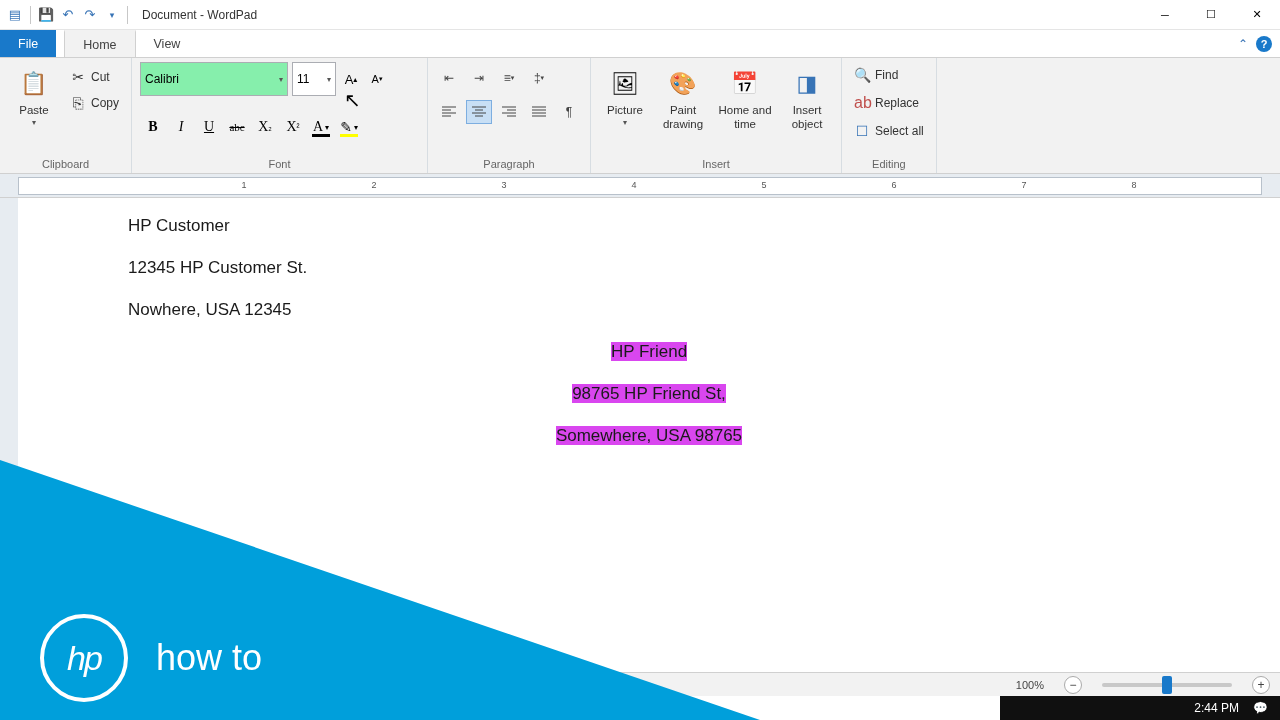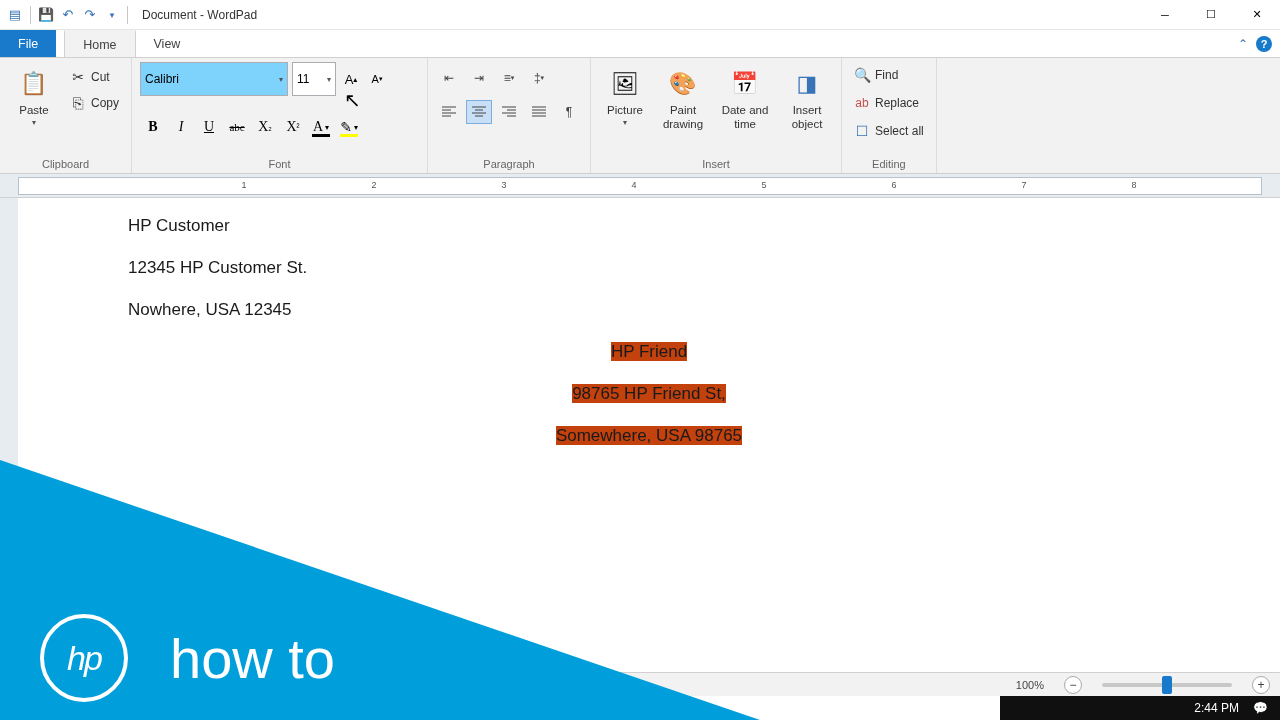--- a/index.html
+++ b/index.html
@@ -28,21 +28,21 @@
 .group { display: flex; flex-direction: column; border-right: 1px solid #d7dde2; padding: 4px 8px 2px; }
 .group-body { flex: 1; display: flex; align-items: flex-start; gap: 6px; }
 .group-label { font-size: 11px; color: #666; text-align: center; padding: 3px 0 1px; }
 .big-btn { display: flex; flex-direction: column; align-items: center; justify-content: flex-start; width: 52px; cursor: pointer; padding: 2px 0; }
 .big-btn .icn { width: 32px; height: 32px; display: flex; align-items: center; justify-content: center; font-size: 22px; margin-top: 4px; }
 .big-btn .lbl { font-size: 11.5px; color: #333; text-align: center; line-height: 1.2; margin-top: 4px; }
 .small-row { display: flex; flex-direction: column; gap: 4px; justify-content: center; padding-top: 4px; }
 .small-btn { display: flex; align-items: center; gap: 5px; font-size: 12px; color: #333; cursor: pointer; padding: 2px 4px; height: 22px; }
 .small-btn .sicn { width: 16px; font-size: 14px; text-align: center; }
 .font-row1 { display: flex; gap: 4px; align-items: center; }
-.font-name { width: 148px; height: 14px; border: 1px solid #abadb3; background: #7dd3fc; font-size: 12px; padding: 16px 4px; display: flex; align-items: center; justify-content: space-between; }
+.font-name { width: 148px; height: 14px; border: 1px solid #abadb3; background: #86efac; font-size: 12px; padding: 16px 4px; display: flex; align-items: center; justify-content: space-between; }
 .font-size { width: 44px; height: 22px; border: 1px solid #abadb3; background: #fff; font-size: 12px; padding: 16px 4px; display: flex; align-items: center; justify-content: space-between; }
 .dd-arrow { font-size: 8px; color: #555; }
 .font-grow, .font-shrink { width: 22px; height: 22px; display: flex; align-items: center; justify-content: center; cursor: pointer; font-size: 13px; }
 .font-row2 { display: flex; gap: 2px; margin-top: 12px; align-items: center; }
 .fbtn { width: 26px; height: 26px; display: flex; align-items: center; justify-content: center; cursor: pointer; font-size: 14px; font-family: "Times New Roman", serif; }
 .fbtn.bold { font-weight: bold; }
 .fbtn.italic { font-style: italic; }
 .fbtn.under { text-decoration: underline; }
 .fbtn.strike { text-decoration: line-through; font-size: 11px; font-family: Liberation Serif, serif; }
 .fbtn .sub { font-size: 9px; }
@@ -56,38 +56,38 @@
 
 
 .ruler-wrap { height: 24px; background: #e7ecf1; display: flex; align-items: center; padding-left: 18px; border-bottom: 1px solid #d0d0d0; }
 .ruler { height: 18px; background: #fff; border: 1px solid #b8c1cb; flex: 1; margin-right: 18px; position: relative; font-size: 9px; color: #555; overflow: hidden; }
 .ruler-num { position: absolute; top: 2px; transform: translateX(-50%); }
 
 
 .doc-area { background: #e7ecf1; height: calc(720px - 30px - 28px - 116px - 24px - 24px); overflow: hidden; padding: 0 0 0 18px; }
 .page { background: #fff; min-height: 600px; padding: 18px 110px; font-family: Calibri, sans-serif; font-size: 17px; color: #1a1a1a; box-shadow: 1px 0 0 #ccc; }
 .para { margin-bottom: 22px; }
-.sel { background: #c2410c; }
+.sel { background: #d946ef; }
 .center { text-align: center; }
 
 
 .statusbar { position: absolute; bottom: 24px; left: 0; right: 0; height: 24px; background: #f2f2f2; border-top: 1px solid #d0d0d0; display: flex; align-items: center; justify-content: flex-end; padding: 0 10px; gap: 20px; font-size: 11px; color: #444; }
 .zoom-track { width: 130px; height: 4px; background: #c8c8c8; border-radius: 2px; position: relative; }
 .zoom-thumb { width: 10px; height: 18px; background: #1979ca; position: absolute; left: 50%; top: -7px; transform: translateX(-50%); border-radius: 2px; }
 .zoom-btn { width: 18px; height: 18px; border: 1px solid #aaa; border-radius: 50%; display: flex; align-items: center; justify-content: center; cursor: pointer; font-size: 12px; background: #fff; }
 
 
 .taskbar { position: absolute; bottom: 0; right: 0; height: 24px; width: 280px; background: #101010; color: #fff; display: flex; align-items: center; justify-content: flex-end; padding: 0 12px; gap: 14px; font-size: 12px; }
 
 
 .hp-overlay { position: absolute; left: 0; bottom: 0; width: 760px; height: 260px; pointer-events: none; z-index: 40; }
 .hp-tri { position: absolute; left: 0; bottom: 0; width: 0; height: 0; border-bottom: 260px solid #009fdb; border-right: 760px solid transparent; }
 .hp-bar { position: absolute; left: 0; bottom: 0; height: 124px; width: 680px; display: flex; align-items: center; gap: 28px; padding-left: 40px; }
 .hp-logo { width: 88px; height: 88px; border: 4px solid #fff; border-radius: 50%; display: flex; align-items: center; justify-content: center; color: #fff; font-size: 34px; font-weight: 300; letter-spacing: -2px; font-style: italic; }
-.hp-text { color: #fff; font-size: 56px; font-weight: 300; margin-left: 14px; }
+.hp-text { color: #fff; font-size: 36px; font-weight: 300; }
 </style>
 </head>
 <body>
 
 <div class="titlebar">
   <div class="qat">
     <div class="qat-icon">▤</div>
     <div class="qat-sep"></div>
     <div class="qat-icon" style="color:#2b5797">💾</div>
     <div class="qat-icon">↶</div>
@@ -221,41 +221,41 @@
           <div class="lbl">Picture</div>
           <div style="font-size:8px;color:#555">▾</div>
         </div>
       <div class="big-btn">
           <div class="icn">🎨</div>
           <div class="lbl" style="white-space:pre-line">Paint
 drawing</div>
         </div>
       <div class="big-btn" style="width:60px">
           <div class="icn">📅</div>
-          <div class="lbl" style="white-space:pre-line">Date and
+          <div class="lbl" style="white-space:pre-line">Home and
 time</div>
         </div>
       <div class="big-btn">
           <div class="icn" style="color:#3874b6">◨</div>
           <div class="lbl" style="white-space:pre-line">Insert
 object</div>
         </div>
     </div>
     <div class="group-label">Insert</div>
   </div>
 
   <div class="group">
     <div class="group-body">
       <div class="small-row" style="padding-top:2px;gap:6px">
         <div class="small-btn">
             <span class="sicn">🔍</span>
             <span>Find</span>
           </div>
         <div class="small-btn">
-            <span class="sicn" style="font-size:12px;color:#c0504d">ab</span>
+            <span class="sicn" style="font-size:16px;color:#c0504d">ab</span>
             <span>Replace</span>
           </div>
         <div class="small-btn">
             <span class="sicn" style="color:#3874b6">☐</span>
             <span>Select all</span>
           </div>
       </div>
     </div>
     <div class="group-label">Editing</div>
   </div>

